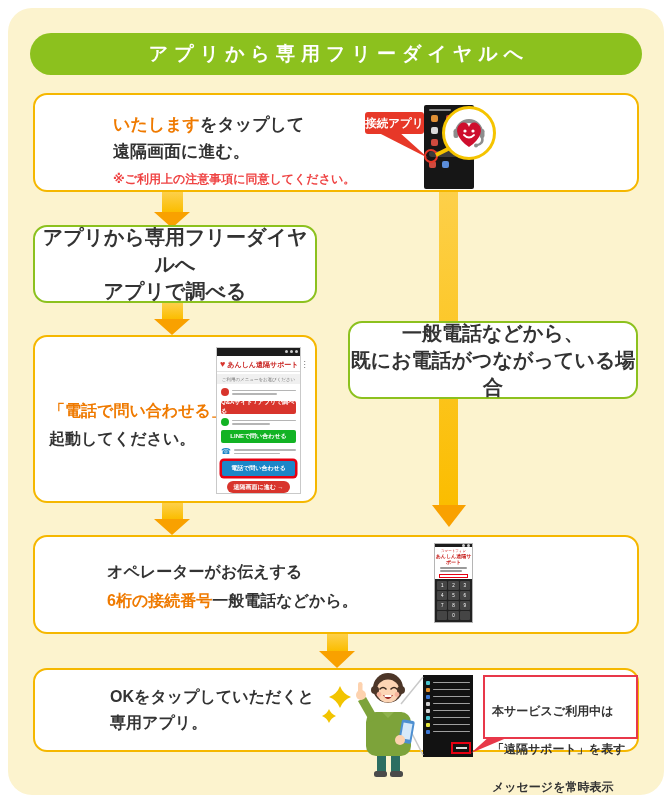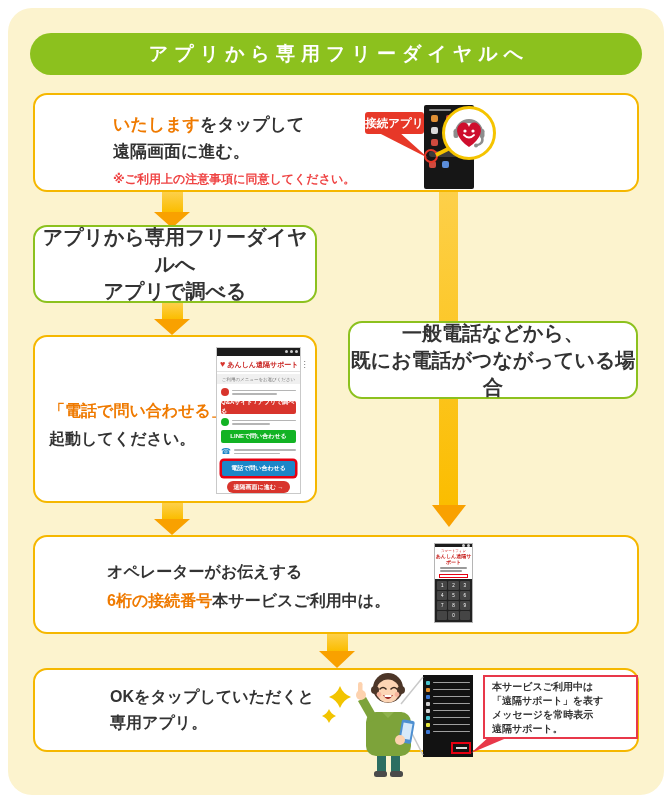--- a/index.html
+++ b/index.html
@@ -82,21 +82,21 @@
   .p-settings { left:423px; top:675px; width:50px; height:82px; background:#121212; padding:4px 3px 3px; }
   .srow { display:flex; align-items:center; gap:3px; height:7px; }
   .sicon { width:4px; height:4px; border-radius:1px; flex:none; }
   .srow .bar { background:#9f9f9f; height:1.5px; flex:1; }
   .red-target { position:absolute; right:2px; bottom:3px; width:20px; height:12px; border:2px solid #e60012;
                 display:flex; align-items:center; justify-content:center; }
   .red-target i { width:11px; height:2px; background:#ddd; }
 
   .callout { left:483px; top:675px; width:155px; height:64px; background:#fff; border:2px solid #e8384a;
              z-index:5; padding:3px 7px; }
-  .callout div { font-size:10px; font-weight:bold; color:#333; line-height:14px; white-space:nowrap; }
+  .callout div { font-size:12px; font-weight:bold; color:#333; line-height:14px; white-space:nowrap;margin-top:24px; }
 
   .character { left:350px; top:670px; width:76px; height:110px; z-index:5; }
 </style>
 </head>
 <body>
 
 <div class="stage">
 
   <div class="abs panel"></div>
 
@@ -218,21 +218,21 @@
           <div class="bar" style="width:75%;"></div>
         </div>
     </div>
     <div class="p-btn blue">電話で問い合わせる</div>
     <div class="p-btn pill">遠隔画面に進む →</div>
   </div>
 
   <div class="card" style="left:33px; top:535px; width:606px; height:99px;">
     <div class="abs" style="left:72px; top:20px;">
       <div class="t t16" style="line-height:29px;">オペレーターがお伝えする</div>
-      <div class="t t16" style="line-height:29px;"><span class="em">6桁の接続番号</span><span>本サービスご利用中は。</span></div>
+      <div class="t t16" style="line-height:29px;"><span class="em">6桁の接続番号</span><span>一般電話などから。</span></div>
     </div>
   </div>
 
   <div class="phone p-code">
     <div class="sb">
         <i></i>
         <i></i>
       </div>
     <div class="code-t1">スマートフォン</div>
     <div class="code-t2">あんしん遠隔サポート</div>

